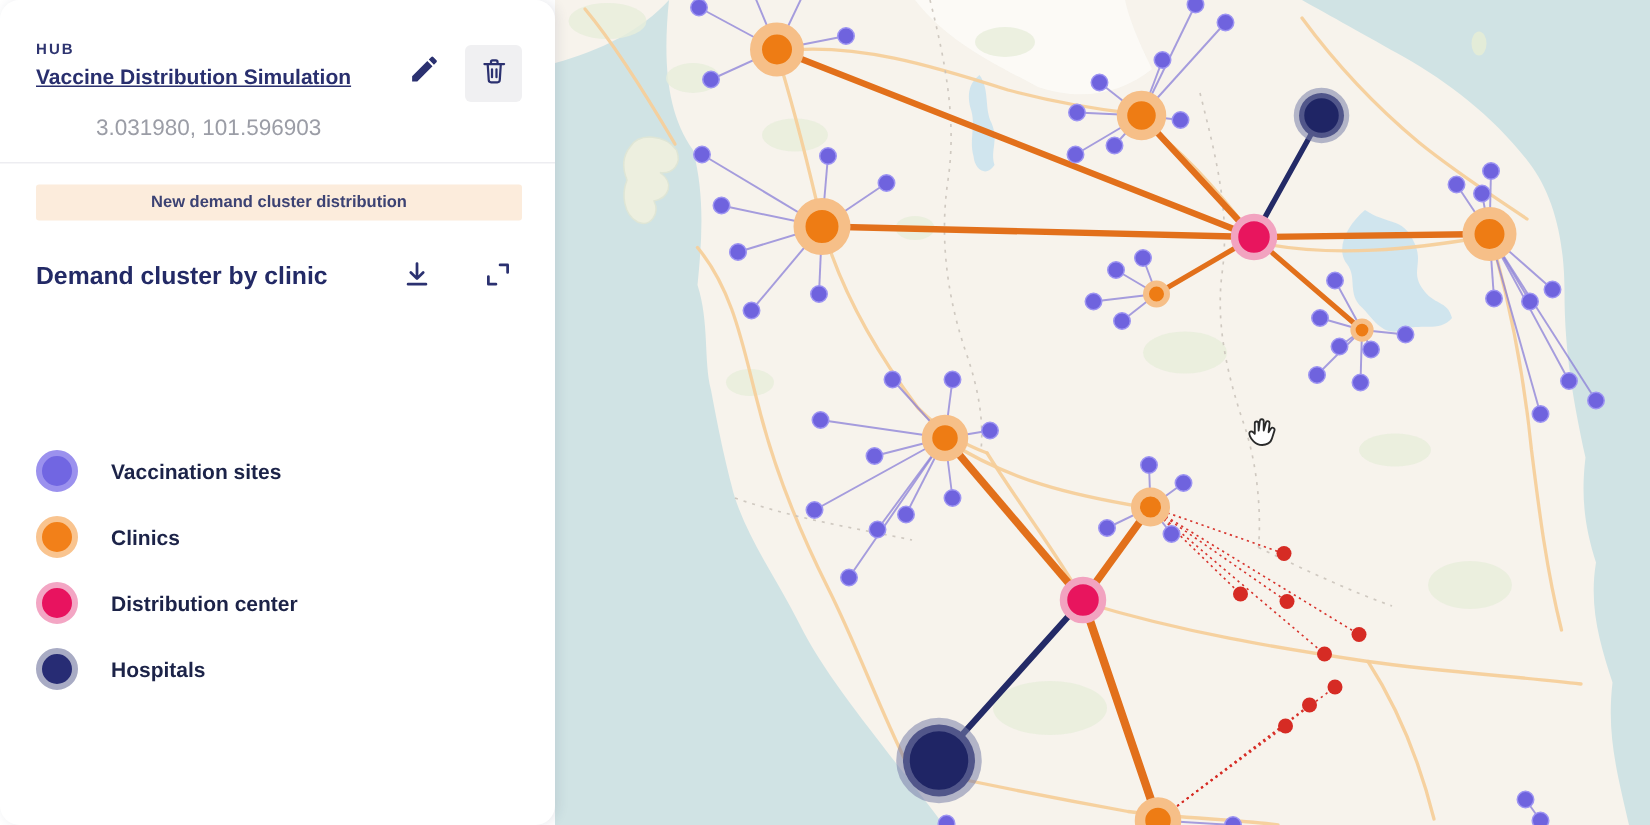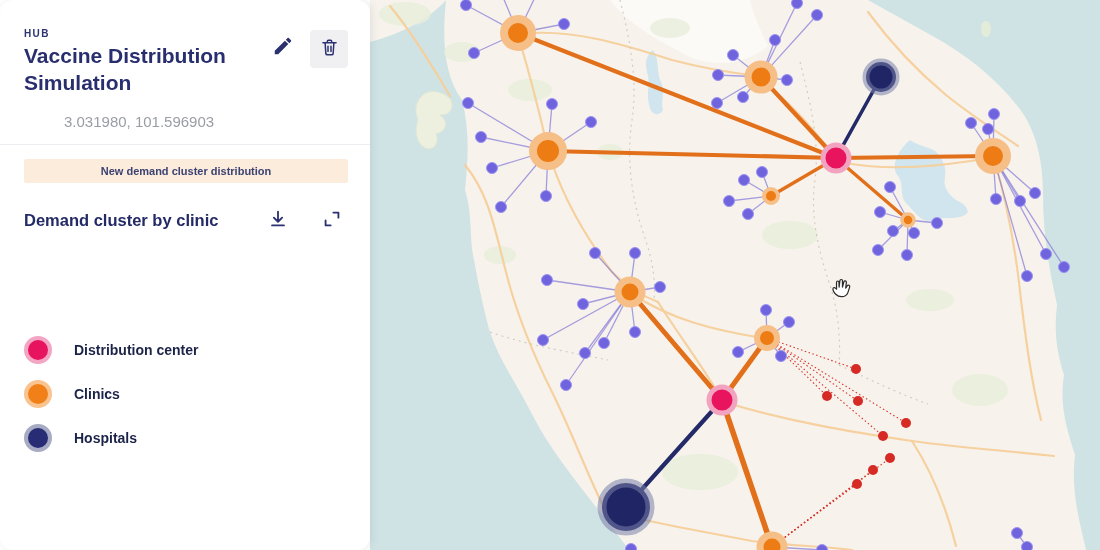--- a/index.html
+++ b/index.html
@@ -4,21 +4,21 @@
 <style>
   html,body{margin:0;padding:0;}
   body{width:1100px;height:550px;overflow:hidden;font-family:"Liberation Sans",sans-serif;background:#fff;}
   .app{position:relative;width:1100px;height:550px;}
   .map-wrap{position:absolute;left:370px;top:0;width:730px;height:550px;background:#f7f3ec;}
   .map-wrap svg{display:block;}
   .sidebar{position:absolute;left:0;top:0;width:370px;height:550px;background:#ffffff;z-index:5;
            box-shadow:2px 0 8px rgba(40,45,90,.10);box-sizing:border-box;padding:0 22px 0 24px;border-radius:13px;}
   .sidebar-header{position:relative;padding-top:28px;}
   .hub-label{font-size:10px;letter-spacing:1.4px;font-weight:700;color:#2e3470;}
-  .page-title{margin:4px 0 0 0;font-size:21px;line-height:1.28;font-weight:600;color:#292f6e;max-width:235px;}
+  .page-title{margin:4px 0 0 0;font-size:14px;line-height:1.28;font-weight:600;color:#292f6e;max-width:235px;text-decoration:underline;}
   .header-actions{position:absolute;right:0;top:30px;display:flex;gap:10px;align-items:flex-start;}
   .icon-btn{border:none;background:transparent;padding:0;cursor:pointer;display:flex;align-items:center;justify-content:center;}
   .icon-btn.plain{width:34px;height:34px;}
   .icon-btn.boxed{width:38px;height:38px;background:#f0f0f2;border-radius:4px;}
   .coords{margin-top:16px;font-size:15px;color:#9b9da6;margin-left:40px;}
   .divider{height:1px;background:#ededf1;margin:14px -22px 0 -24px;}
   .banner{display:block;width:100%;margin-top:14px;background:#fcecdc;border:none;border-radius:2px;
           padding:6px 4px;text-align:center;font-size:11px;font-weight:600;color:#3c4273;cursor:pointer;}
   .section-row{display:flex;align-items:center;margin-top:22px;gap:22px;}
   .section-title{flex:1;margin:0;font-size:16.5px;font-weight:600;color:#232a66;}
@@ -272,26 +272,30 @@
         <span>
           <svg width="22" height="22" viewBox="0 0 24 24" fill="none" stroke="#2b3170" stroke-width="2" stroke-linecap="round" stroke-linejoin="round">
             <path d="M13.5 5H19v5.5M10.5 19H5v-5.5"></path>
           </svg>
         </span>
       </button>
     </div>
 
     <div class="legend">
       <div class="legend-row">
-        <span class="swatch" style="background: rgb(232, 19, 95); border-color: rgb(243, 166, 196);"></span>
-        <span class="legend-label">Distribution center</span>
+        <span class="swatch" style="background: rgb(113, 102, 226); border-color: rgb(155, 145, 238);"></span>
+        <span class="legend-label">Vaccination sites</span>
       </div>
       <div class="legend-row">
         <span class="swatch" style="background: rgb(242, 128, 25); border-color: rgb(249, 196, 143);"></span>
         <span class="legend-label">Clinics</span>
       </div>
       <div class="legend-row">
+        <span class="swatch" style="background: rgb(232, 19, 95); border-color: rgb(243, 166, 196);"></span>
+        <span class="legend-label">Distribution center</span>
+      </div>
+      <div class="legend-row">
         <span class="swatch" style="background: rgb(39, 44, 116); border-color: rgb(168, 171, 196);"></span>
         <span class="legend-label">Hospitals</span>
       </div>
     </div>
   </div>
 </div>
 
 </body></html>

